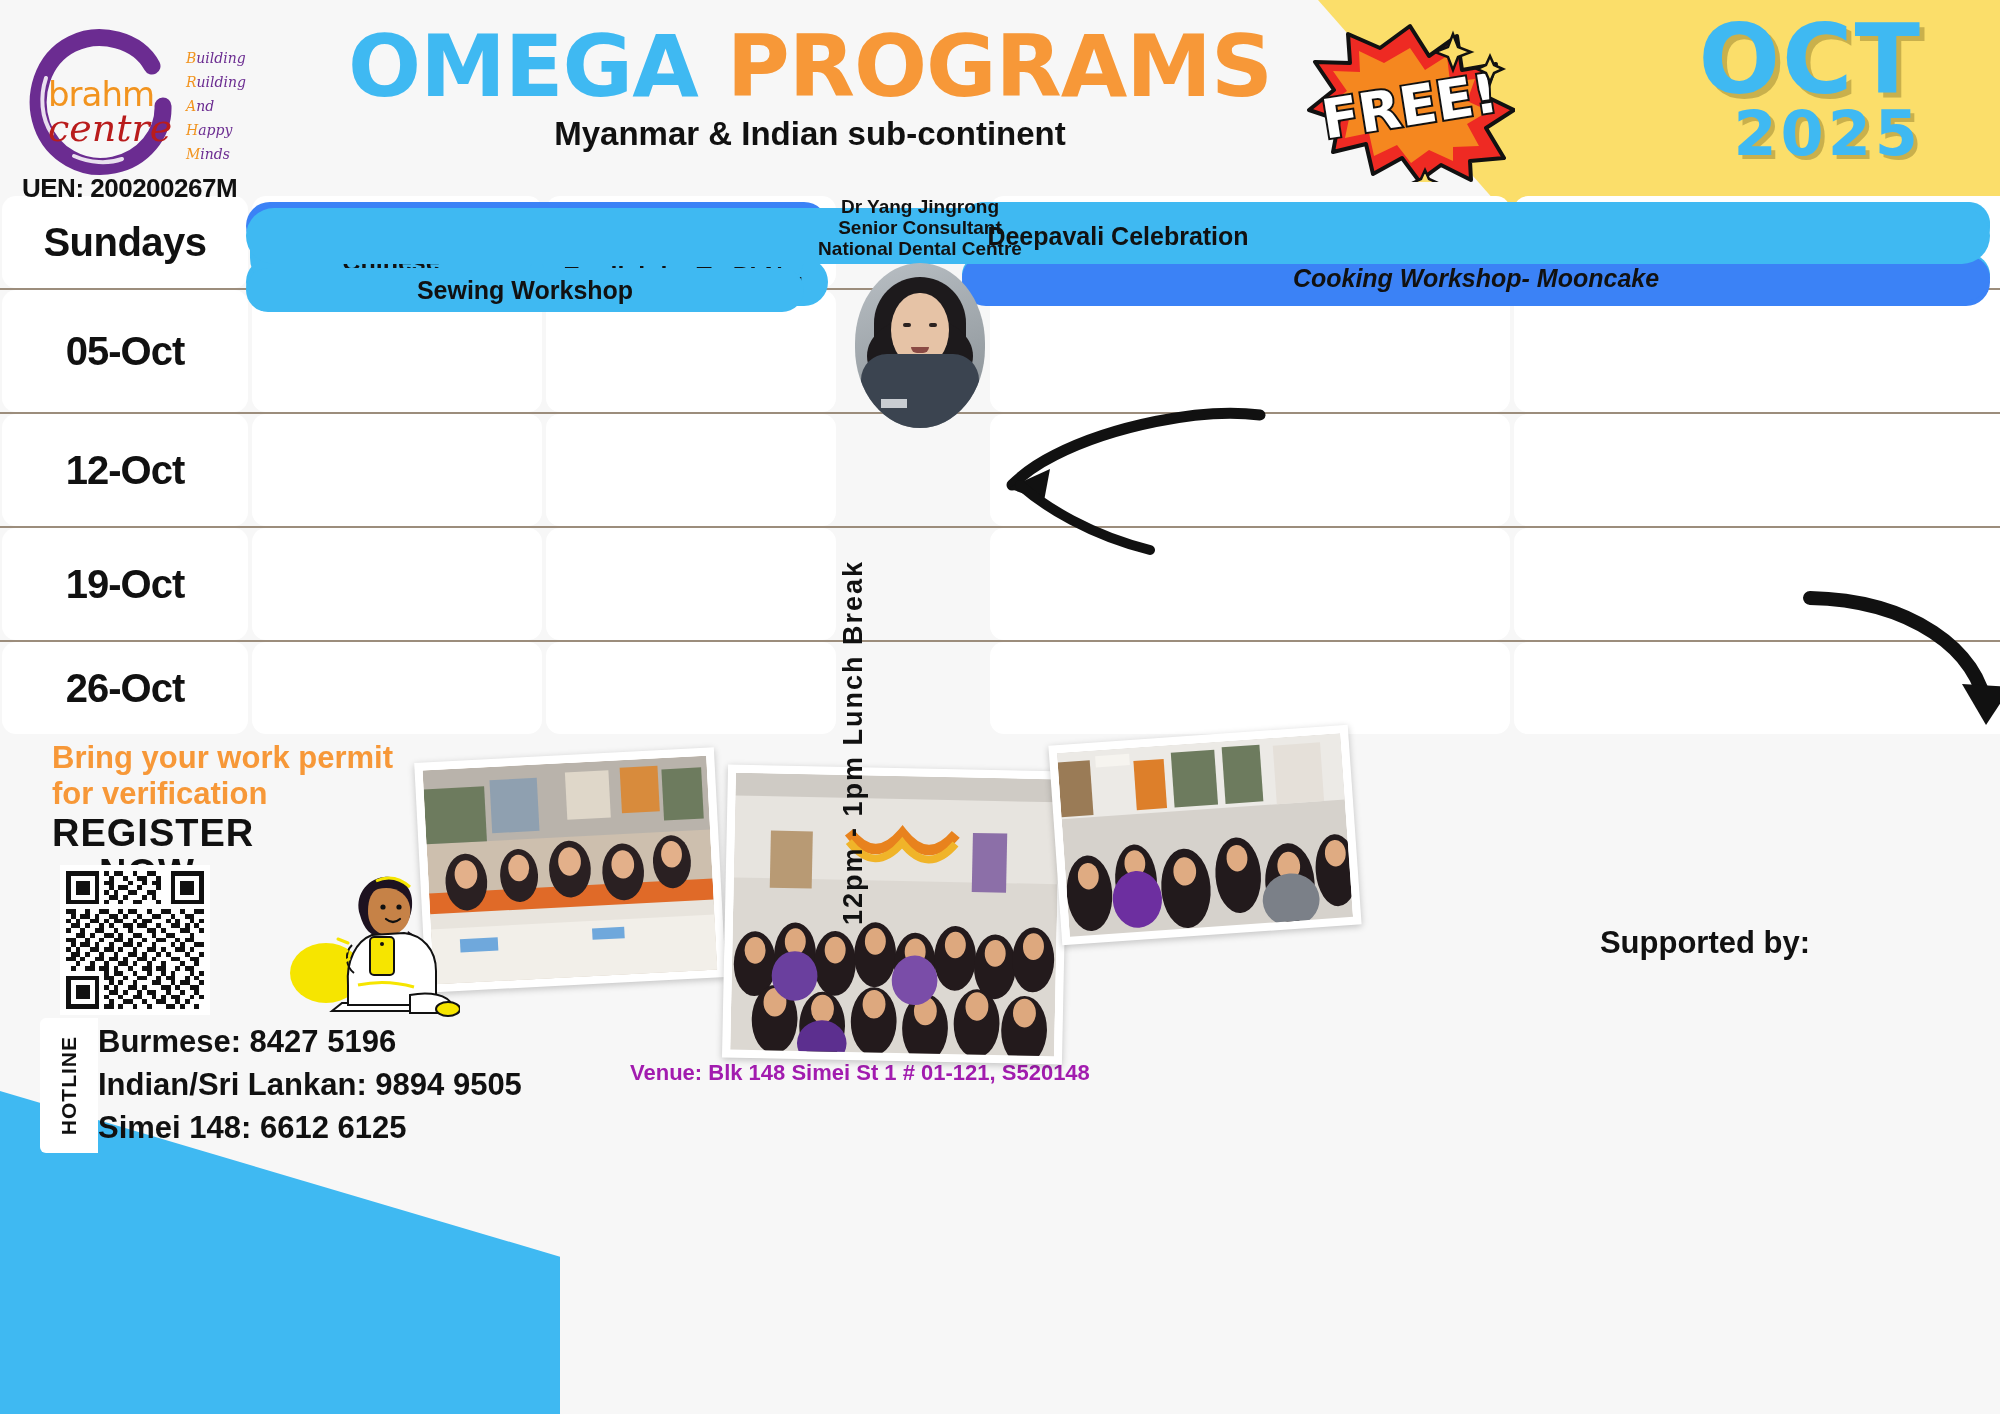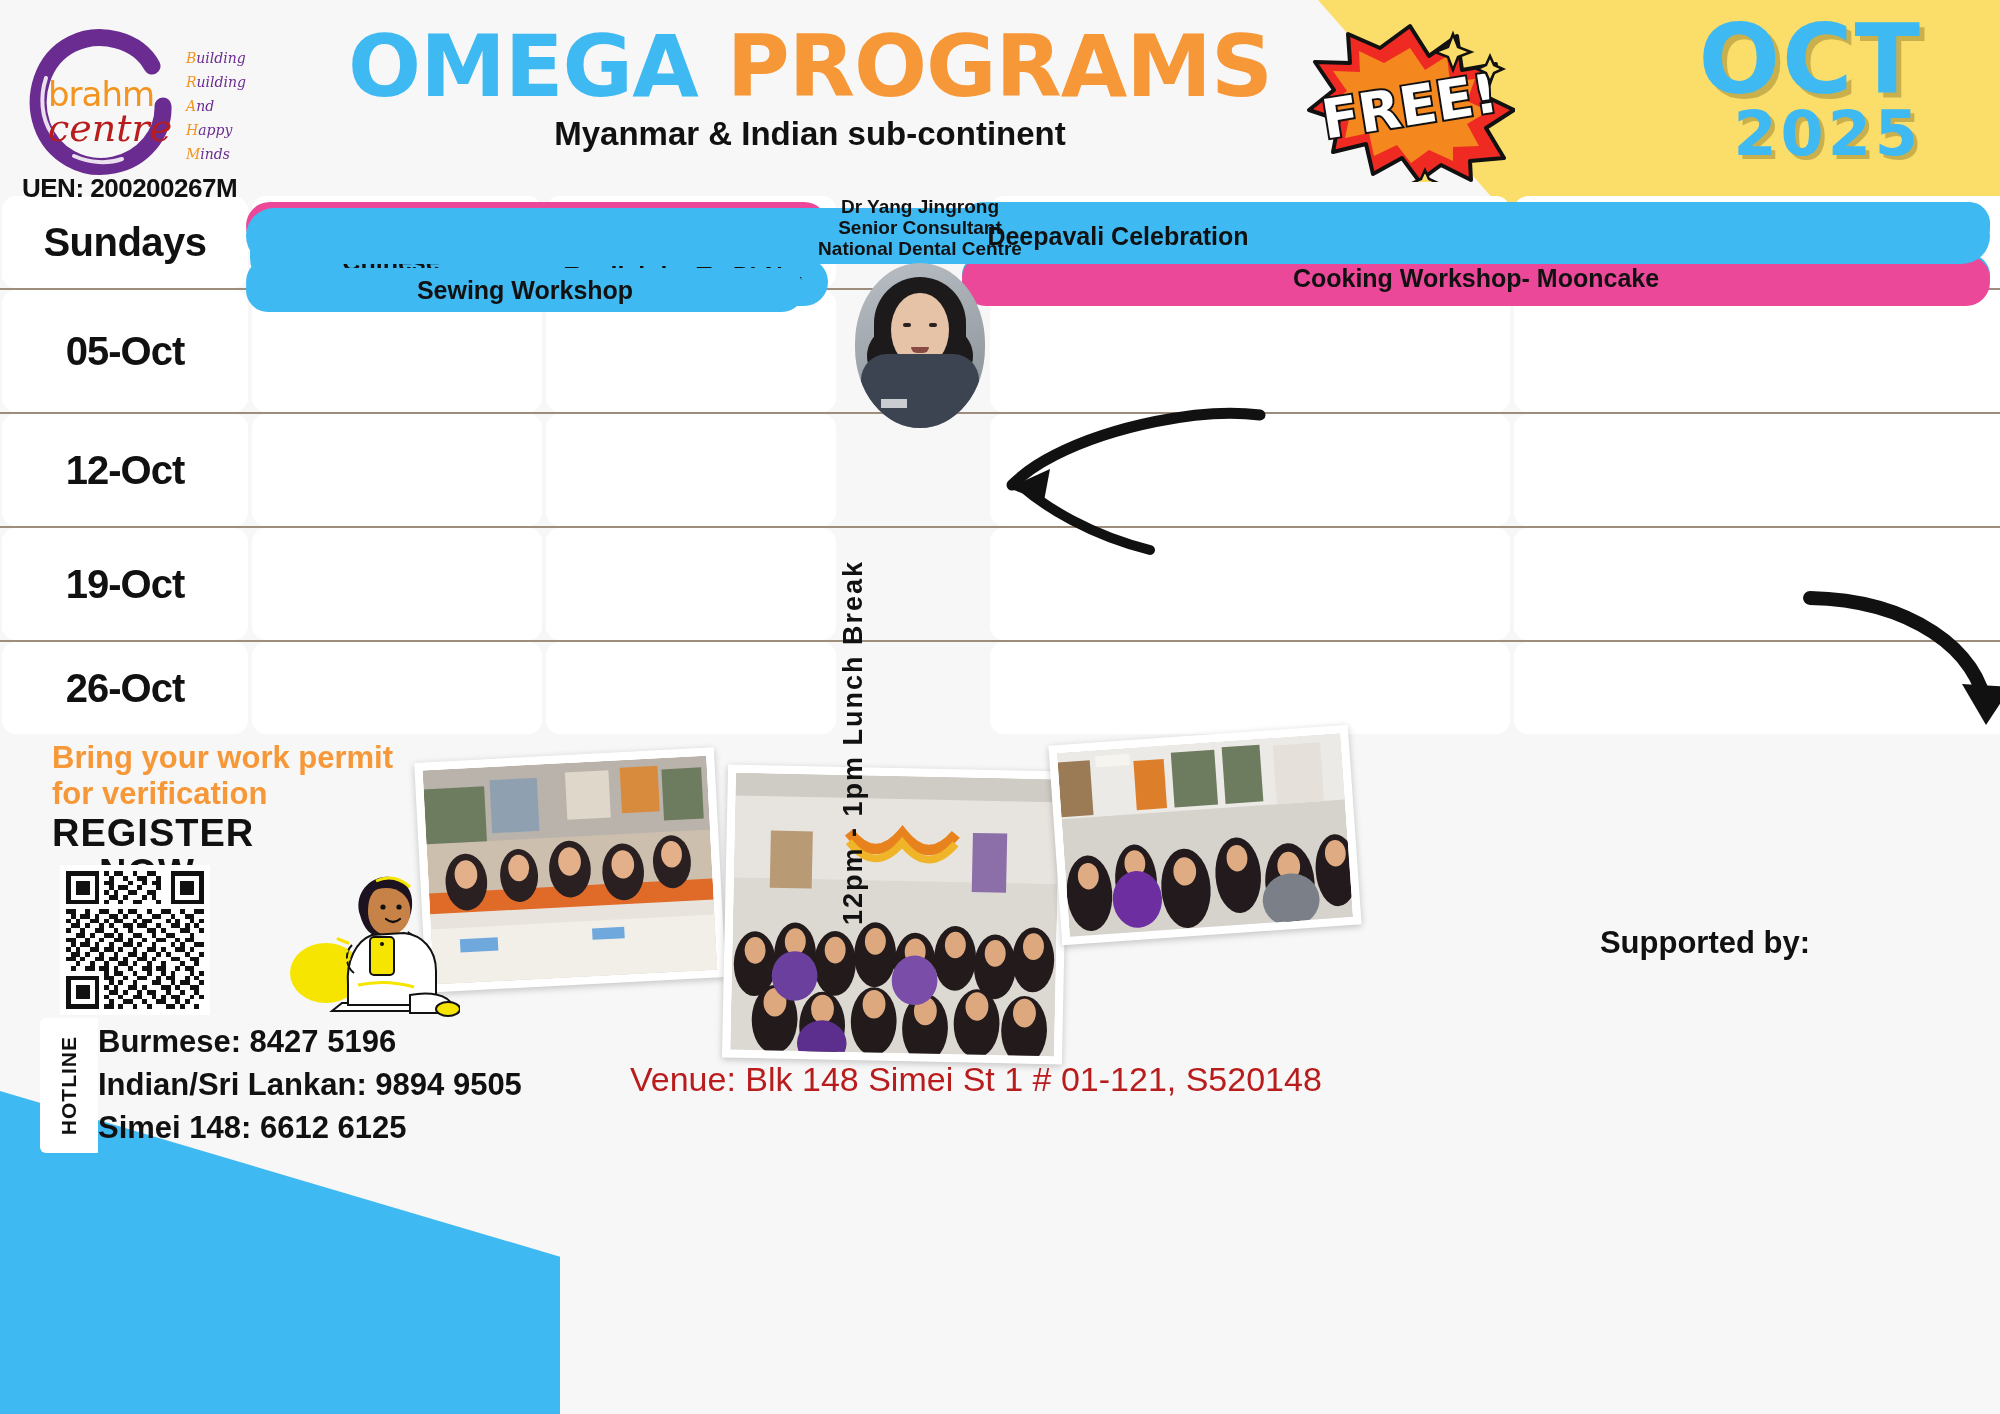--- a/index.html
+++ b/index.html
@@ -217,21 +217,21 @@
   .pill {
     border-radius: 30px;
     font-size: 25px;
     font-weight: bold;
     color: #111;
     display: flex; align-items: center; justify-content: center;
     text-align: center;
     line-height: 28px;
     padding: 4px 12px;
   }
-  .pill.yellow { background: #ec4899; }
+  .pill.yellow { background: #3b82f6; font-style: italic; }
   .pill.blue   { background: #3FB9F2; }
 
   
   .pill-layer { position: absolute; left: 0; top: 0; width: 2000px; height: 100%; z-index: 3; pointer-events: none; }
   .pill-layer .pill { position: absolute; pointer-events: auto; }
 
   
   .bottom { position: absolute; left: 0; top: 735px; width: 2000px; height: 679px; z-index: 2; }
 
   .bring-permit {
@@ -288,21 +288,21 @@
     padding: 8px;
     z-index: 2;
   }
   .photo .inner { width: 100%; height: 100%; overflow: hidden; position: relative; }
   .p1 { left: 420px; top: 20px; width: 300px; height: 230px; transform: rotate(-3deg); }
   .p2 { left: 725px; top: 33px; width: 340px; height: 293px; transform: rotate(1.2deg); }
   .p3 { left: 1055px; top: 0px;  width: 300px; height: 200px; transform: rotate(-4deg); }
 
   .venue {
     position: absolute; left: 630px; top: 325px;
-    font-size: 34px; font-weight: normal; color: #b91c1c;
+    font-size: 22px; font-weight: bold; color: #a21caf;
   }
 
   .supported {
     position: absolute; right: 190px; top: 190px;
     font-size: 31px; font-weight: bold; color: #111;
   }
   .mom-logo {
     position: absolute; right: 125px; top: 240px;
     width: 300px; height: 100px;
   }

